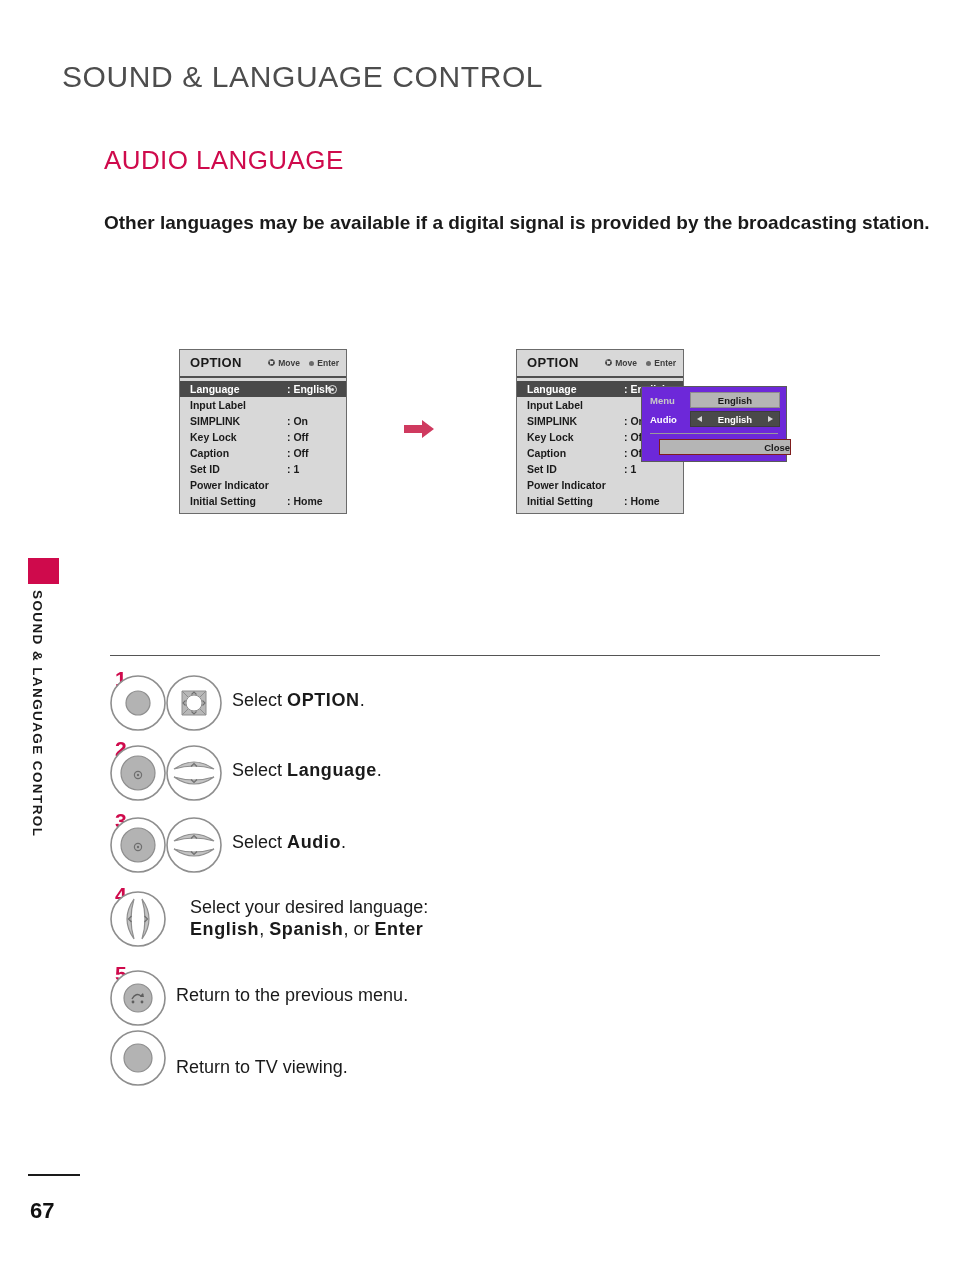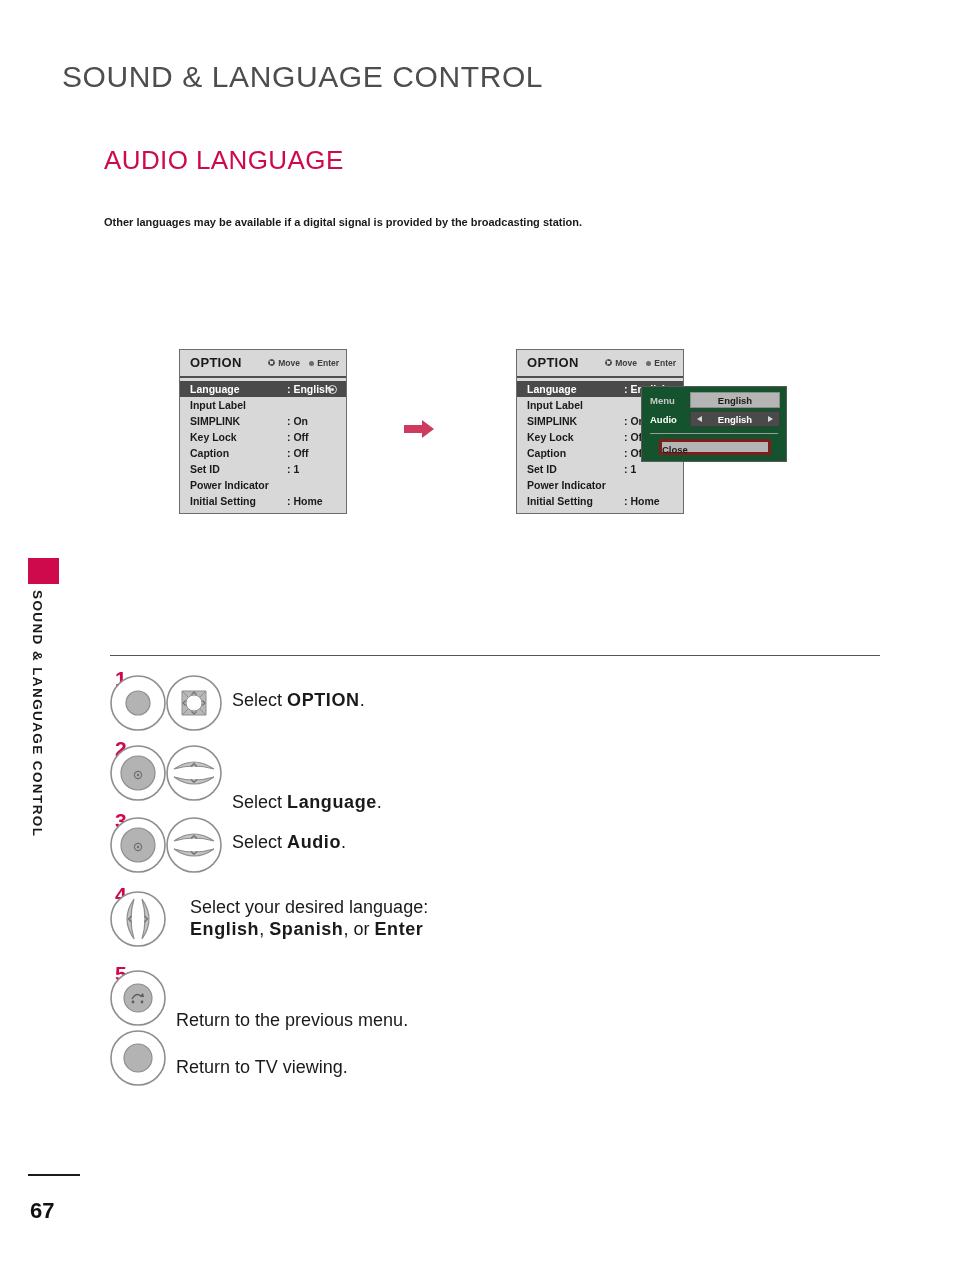--- a/index.html
+++ b/index.html
@@ -35,21 +35,21 @@
     letter-spacing: 0.4px;
     color: #cf0a4c;
     font-weight: 400;
     white-space: nowrap;
   }
   #intro {
     position: absolute;
     left: 104px;
     top: 210px;
     width: 700px;
-    font-size: 11px;
+    font-size: 19px;
     font-weight: bold;
     line-height: 25px;
     color: #1a1a1a;
   }
   #intro div { white-space: nowrap; }
 
   
   #side-tab-block {
     position: absolute;
     left: 28px;
@@ -178,21 +178,21 @@
   #osd-before { left: 179px; top: 349px; width: 168px; height: 165px; }
   #osd-after  { left: 516px; top: 349px; width: 168px; height: 165px; }
 
   
   #lang-popup {
     position: absolute;
     left: 641px;
     top: 386px;
     width: 146px;
     height: 76px;
-    background: #14532d;
+    background: #6d28d9;
     border: 1px solid #5a5a5a;
     box-sizing: border-box;
   }
   .pop-row {
     position: relative;
     height: 19px;
     margin: 0 8px;
   }
   #lang-popup .pop-row:first-child { margin-top: 5px; }
   .pop-label {
@@ -238,26 +238,26 @@
     position: absolute;
     left: 8px; right: 8px;
     top: 46px;
     height: 1px;
     background: #9a9a9a;
   }
   #pop-close {
     position: absolute;
     left: 17px;
     top: 52px;
-    width: 112px;
+    width: 132px;
     height: 16px;
     background: #b5b5b5;
-    border: 3px solid #7f1d1d;
+    border: 1px solid #7f1d1d;
     box-sizing: border-box;
-    text-align: left;
+    text-align: right;
     font-size: 9.5px;
     font-weight: bold;
     line-height: 15px;
     color: #1a1a1a;
   }
 
   
   #flow-arrow {
     position: absolute;
     left: 404px;
@@ -460,21 +460,21 @@
     <circle cx="28" cy="30" r="3.6" fill="none" stroke="#6f6f6f" stroke-width="1.2"></circle>
     <circle cx="28" cy="30" r="1.2" fill="#6f6f6f"></circle>
   </svg>
   <svg class="btn-ico" style="left:56px; top:7px;" width="56" height="56" viewBox="0 0 56 56">
     <circle cx="28" cy="28" r="27" fill="#ffffff" stroke="#8e8e8e" stroke-width="1.6"></circle>
     <path d="M8,24 Q28,10 48,24 Q28,18 8,24 Z" fill="#c4c4c4" stroke="#8e8e8e" stroke-width="1.2"></path>
     <path d="M8,32 Q28,46 48,32 Q28,38 8,32 Z" fill="#c4c4c4" stroke="#8e8e8e" stroke-width="1.2"></path>
     <path d="M25,21.5 L28,18.5 L31,21.5" fill="none" stroke="#6f6f6f" stroke-width="1.2"></path>
     <path d="M25,34.5 L28,37.5 L31,34.5" fill="none" stroke="#6f6f6f" stroke-width="1.2"></path>
   </svg>
-  <div class="step-text" style="left:122px; top:22px;margin-top:32px;">
+  <div class="step-text" style="left:122px; top:22px;">
     <span>Select </span><b>Language</b><span>.</span>
   </div>
 </div>
 
 <div class="step" style="top:810px;">
   <div class="step-num" style="left:5px; top:0px;">3</div>
   <svg class="btn-ico" style="left:0px; top:7px;" width="56" height="56" viewBox="0 0 56 56">
     <circle cx="28" cy="28" r="27" fill="#ffffff" stroke="#8e8e8e" stroke-width="1.6"></circle>
     <circle cx="28" cy="28" r="17" fill="#b3b3b3" stroke="#8e8e8e" stroke-width="1.2"></circle>
     <circle cx="28" cy="30" r="3.6" fill="none" stroke="#6f6f6f" stroke-width="1.2"></circle>
@@ -512,21 +512,21 @@
 <div class="step" style="top:963px;">
   <div class="step-num" style="left:5px; top:0px;">5</div>
   <svg class="btn-ico" style="left:0px; top:7px;" width="56" height="56" viewBox="0 0 56 56">
     <circle cx="28" cy="28" r="27" fill="#ffffff" stroke="#8e8e8e" stroke-width="1.6"></circle>
     <circle cx="28" cy="28" r="14" fill="#b3b3b3" stroke="#8e8e8e" stroke-width="1.2"></circle>
     <path d="M22,29 Q26,22 31,26 L33,24" fill="none" stroke="#5e5e5e" stroke-width="1.4"></path>
     <path d="M33,23 L34,27 L30,27 Z" fill="#5e5e5e"></path>
     <circle cx="23" cy="32" r="1.4" fill="#5e5e5e"></circle>
     <circle cx="32" cy="32" r="1.4" fill="#5e5e5e"></circle>
   </svg>
-  <div class="step-text" style="left:66px; top:22px;margin-top:25px;">Return to the previous menu.</div>
+  <div class="step-text" style="left:66px; top:22px;">Return to the previous menu.</div>
 </div>
 
 <div class="step" style="top:1023px;">
   <svg class="btn-ico" style="left:0px; top:7px;" width="56" height="56" viewBox="0 0 56 56">
     <circle cx="28" cy="28" r="27" fill="#ffffff" stroke="#8e8e8e" stroke-width="1.6"></circle>
     <circle cx="28" cy="28" r="14" fill="#b3b3b3" stroke="#8e8e8e" stroke-width="1.2"></circle>
   </svg>
   <div class="step-text" style="left:66px; top:22px;margin-top:12px;">Return to TV viewing.</div>
 </div>
 

